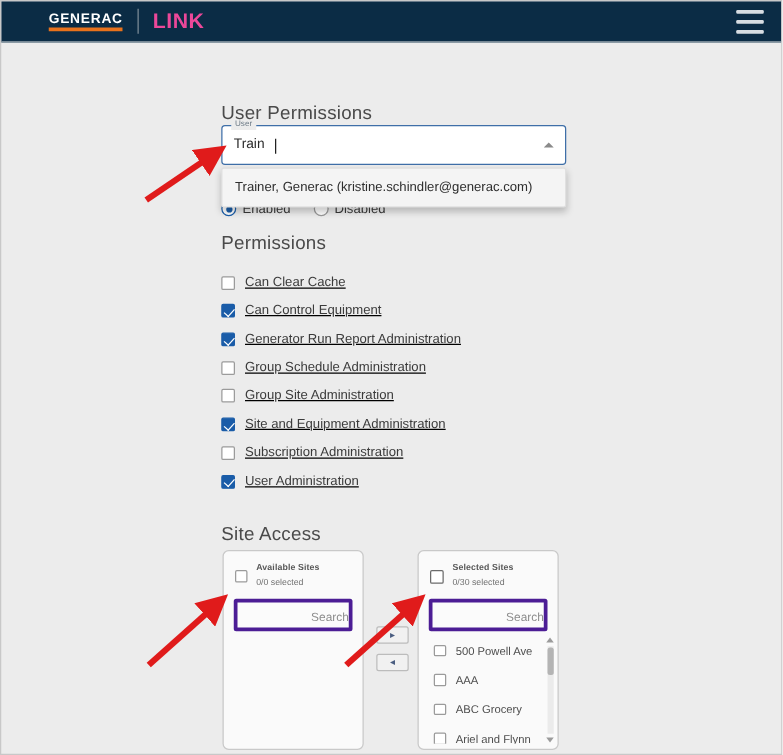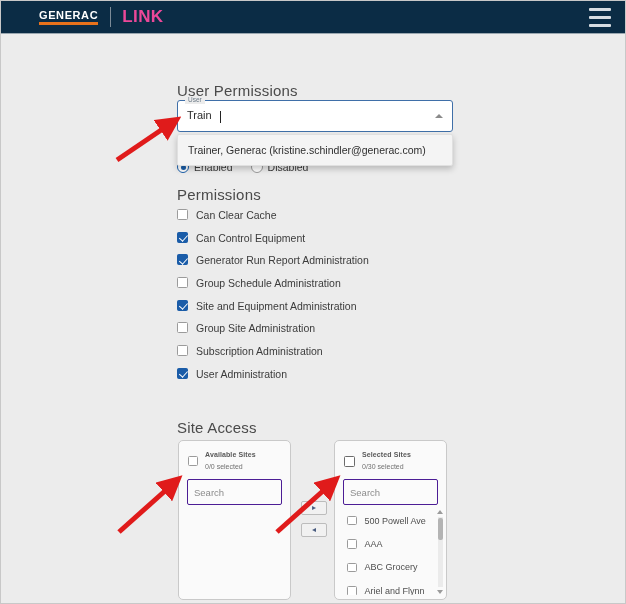--- a/index.html
+++ b/index.html
@@ -198,24 +198,25 @@
   
   #permissions-title { position: absolute; left: 176px; top: 152px; text-align: center; }
   #permission-list {
     position: absolute;
     left: 176px;
     top: 175px;
     width: 276px;
   }
   .perm-row {
     display: flex;
-    align-items: flex-start;
+    align-items: flex-end;
     height: 22.7px;
     gap: 8px;
     cursor: pointer;
+    text-decoration: underline;
   }
   .cbx {
     width: 11px; height: 11px;
     border: 1px solid #9b9b9b;
     border-radius: 1.5px;
     background: #ffffff;
     position: relative;
     flex: none;
   }
   .cbx.checked {
@@ -267,25 +268,26 @@
   .panel-count {
     font-size: 7px;
     color: #707070;
     display: block;
     margin-top: 2px;
   }
   .panel-search {
     margin: 7px 8px 0 8px;
     height: 26px;
     background: #fbfbfb;
-    border: 1px solid #4c1d95;
+    border: 3px solid #4c1d95;
     border-radius: 2px;
     font-size: 9.5px;
     color: #8c8c8c;
     padding: 7px 0 0 6px;
+    text-align: right;
   }
   .site-list {
     position: relative;
     margin-top: 4px;
     height: 86px;
     overflow: hidden;
   }
   .site-row {
     display: flex;
     align-items: center;
@@ -412,26 +414,26 @@
         </div>
         <div class="perm-row">
           <span class="cbx checked"></span>
           <span class="perm-label">Generator Run Report Administration</span>
         </div>
         <div class="perm-row">
           <span class="cbx"></span>
           <span class="perm-label">Group Schedule Administration</span>
         </div>
         <div class="perm-row">
+          <span class="cbx"></span>
+          <span class="perm-label">Group Site Administration</span>
+        </div>
+        <div class="perm-row">
           <span class="cbx checked"></span>
           <span class="perm-label">Site and Equipment Administration</span>
-        </div>
-        <div class="perm-row">
-          <span class="cbx"></span>
-          <span class="perm-label">Group Site Administration</span>
         </div>
         <div class="perm-row">
           <span class="cbx"></span>
           <span class="perm-label">Subscription Administration</span>
         </div>
         <div class="perm-row">
           <span class="cbx checked"></span>
           <span class="perm-label">User Administration</span>
         </div>
       </div>

